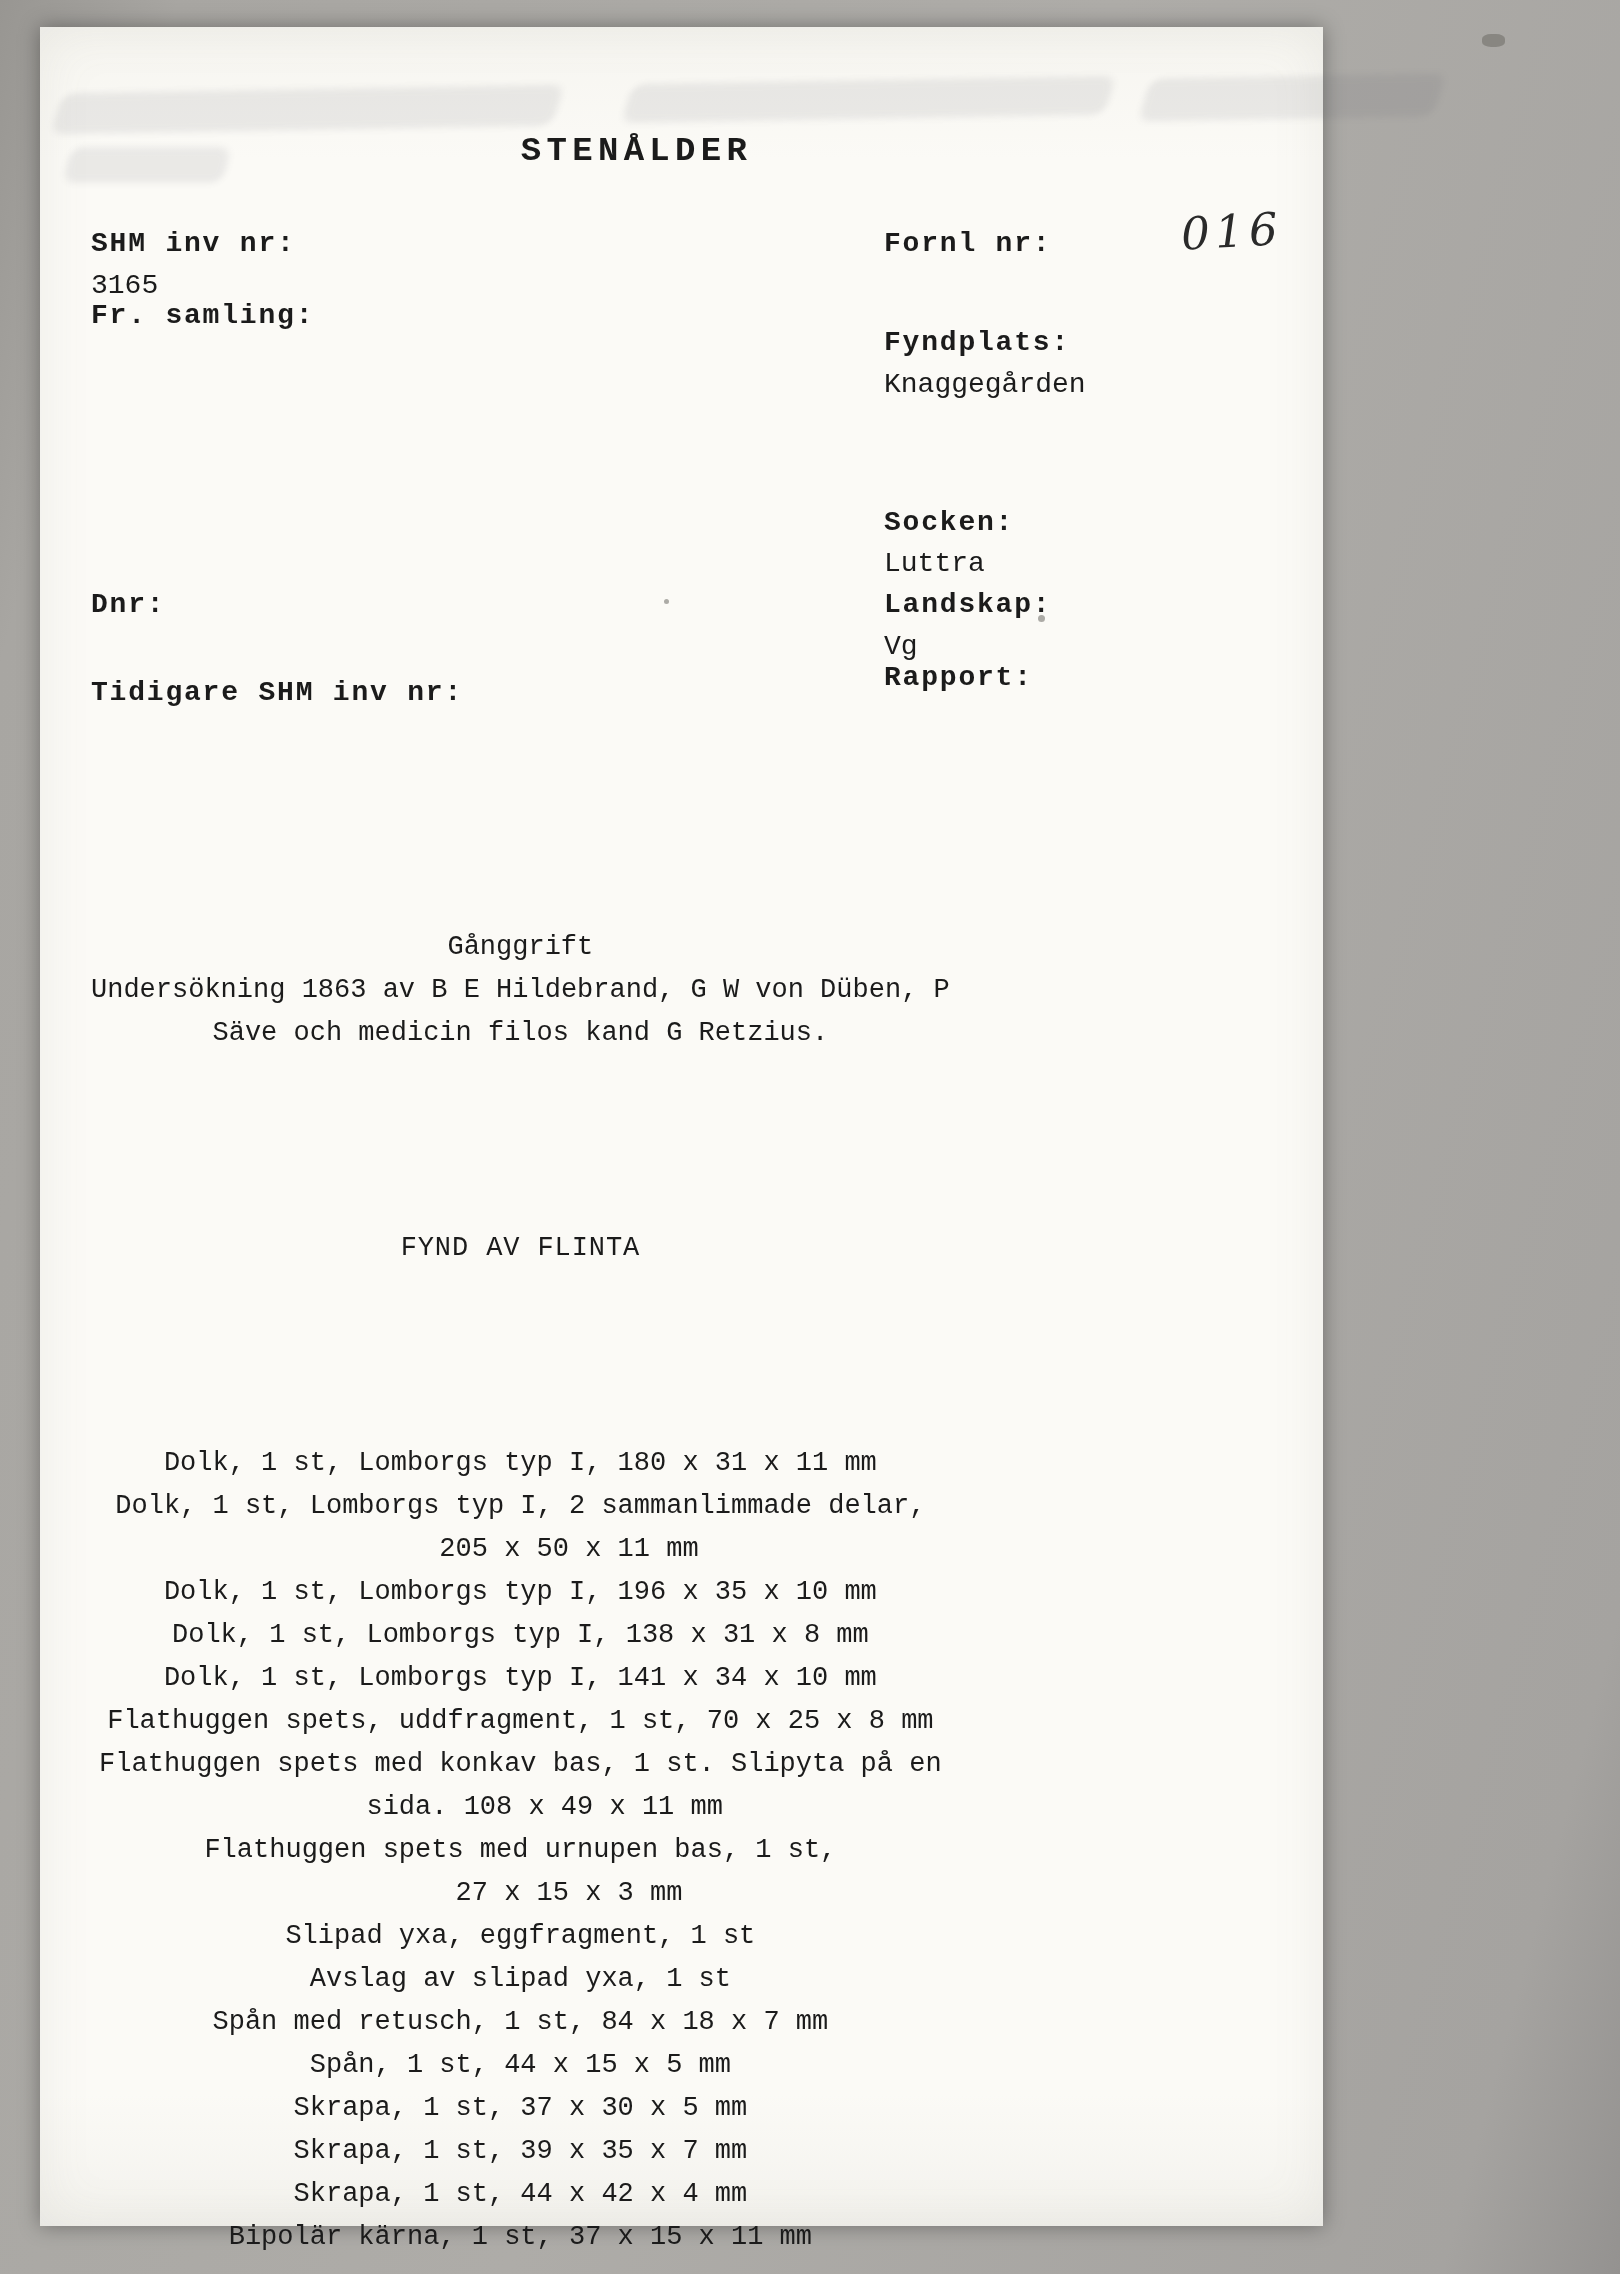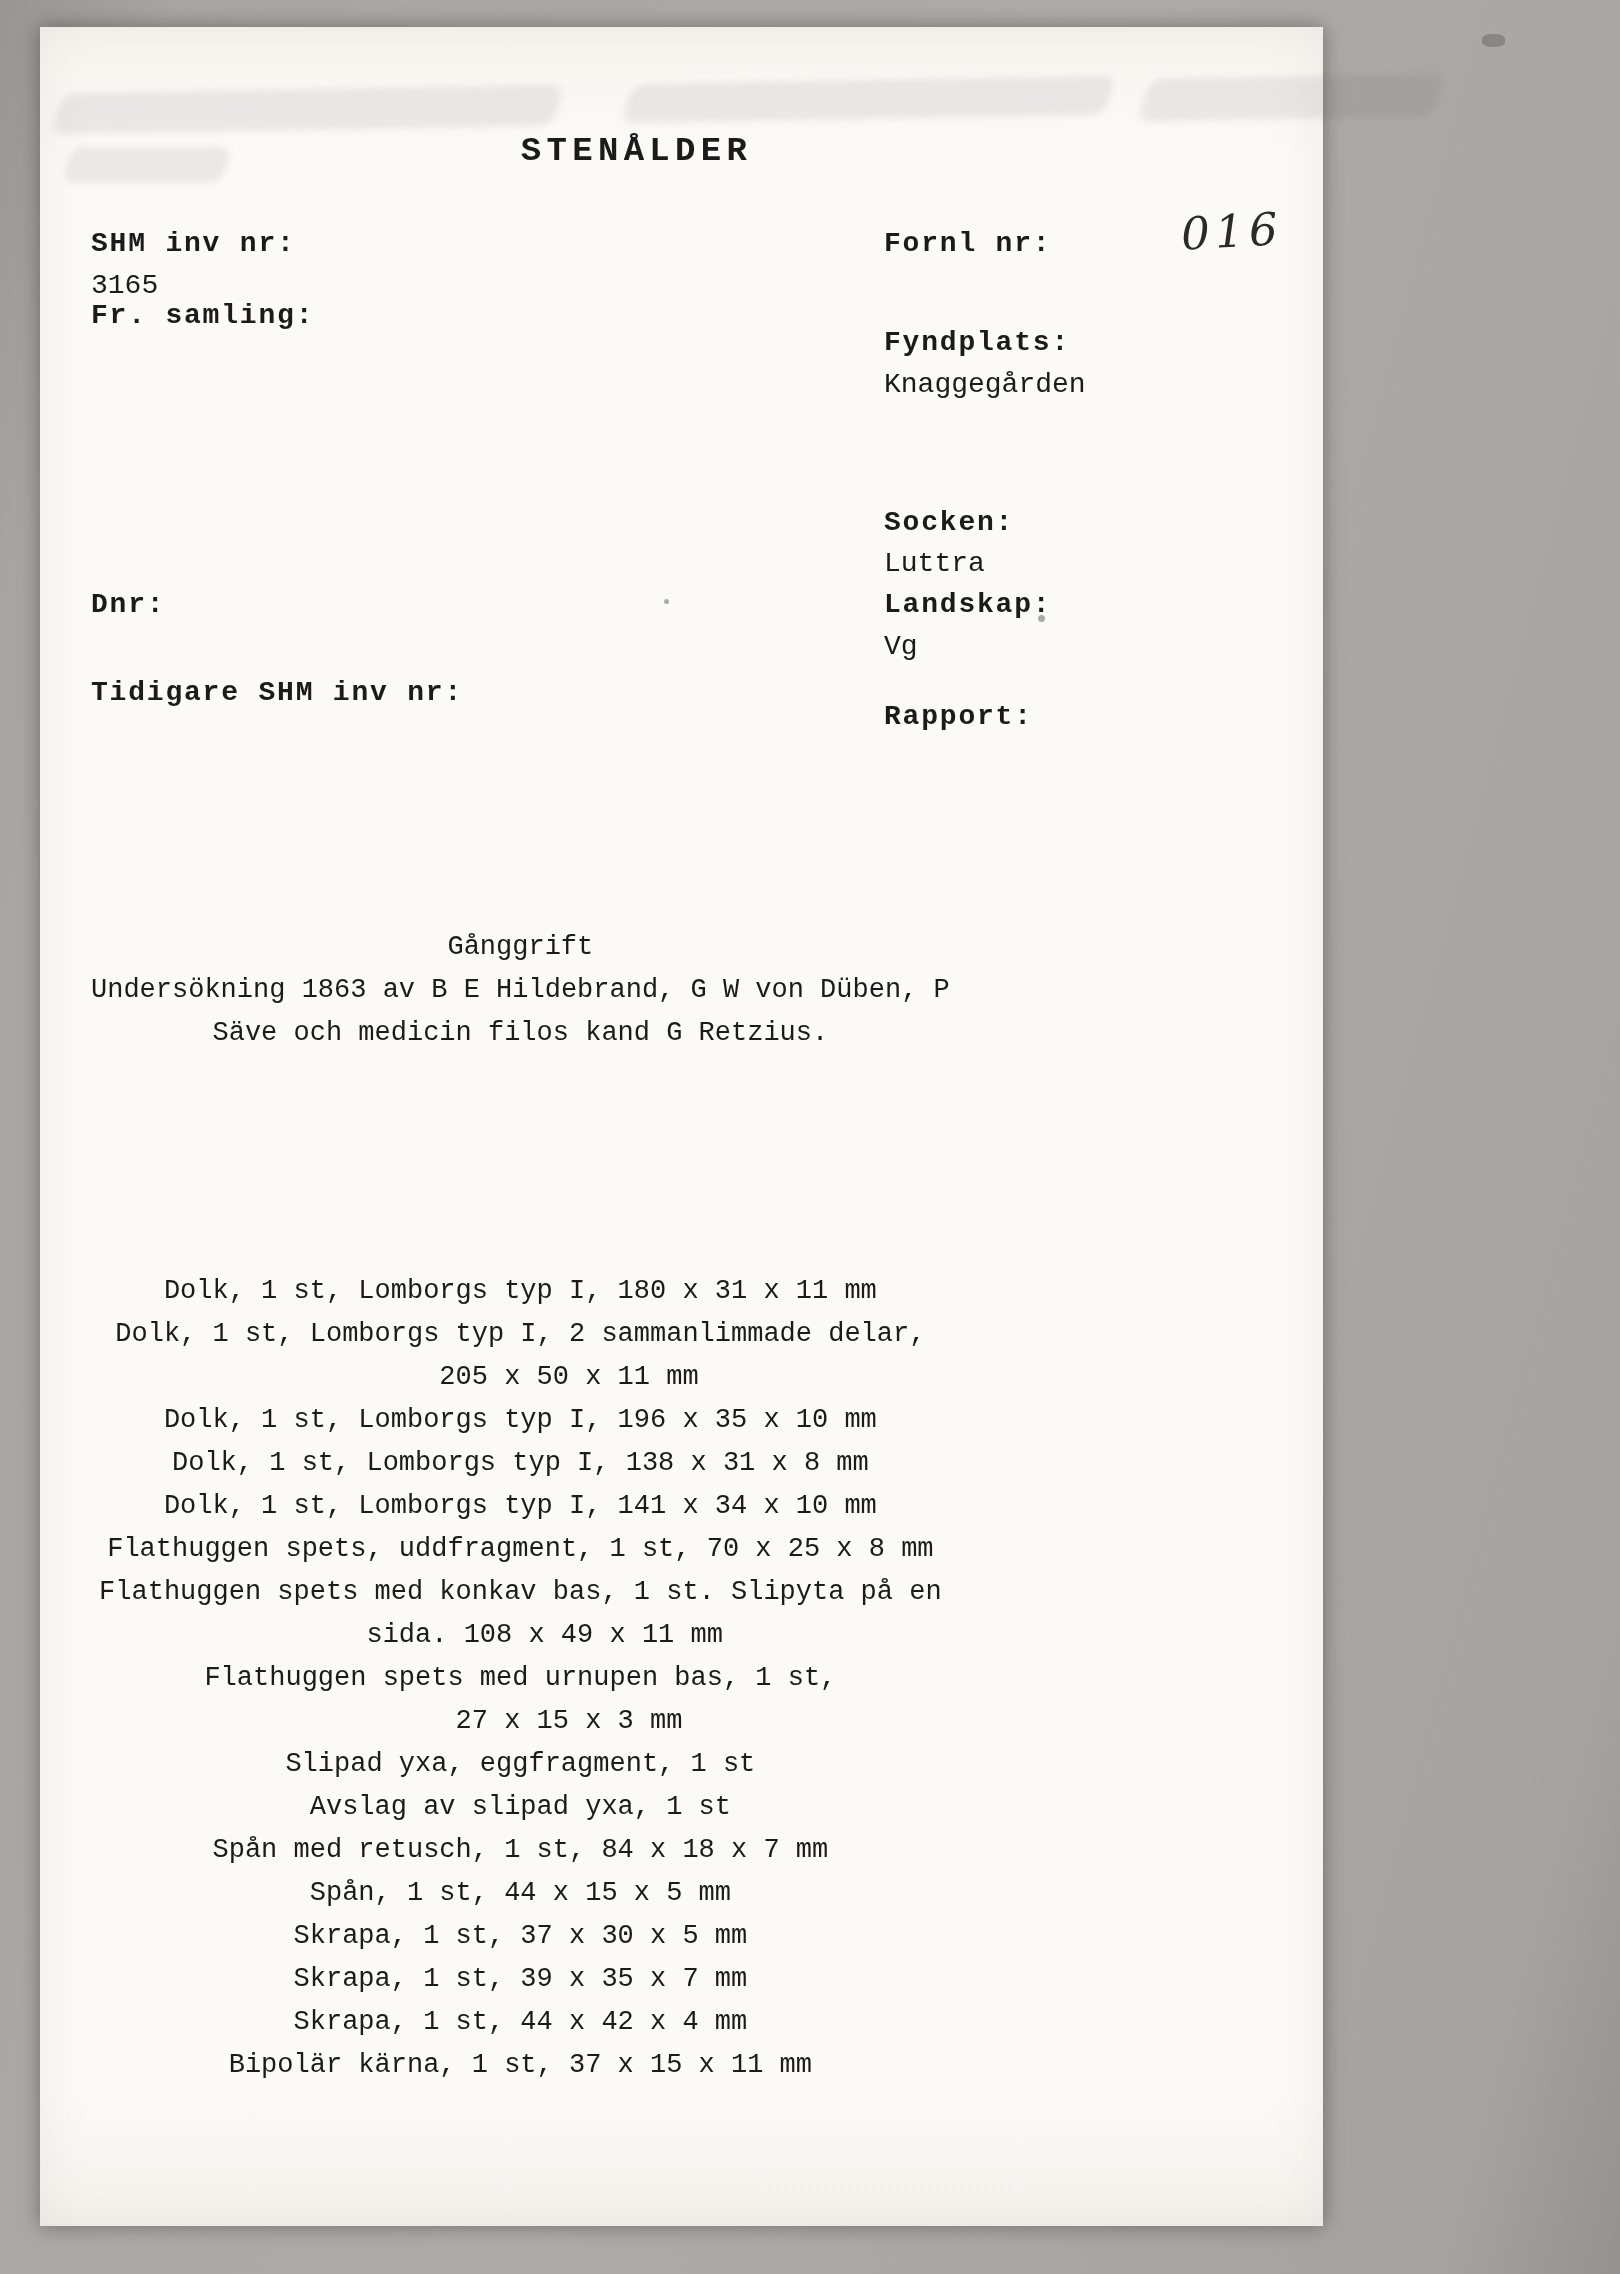--- a/index.html
+++ b/index.html
@@ -116,23 +116,24 @@
 
   <div class="fld bold colR" style="top:299px;">Fyndplats:</div>
   <div class="fld colR" style="top:341px;">Knaggegården</div>
 
   <div class="fld bold colR" style="top:479px;">Socken:</div>
   <div class="fld colR" style="top:520px;">Luttra</div>
 
   <div class="fld bold colR" style="top:561px;">Landskap:</div>
   <div class="fld colR" style="top:603px;">Vg</div>
 
-  <div class="fld bold colR" style="top:673px;">Rapport:</div>
+  <div class="fld bold colR" style="top:634px;">Rapport:</div>
 
   <div class="body-block">
     <div class="desc"><div class="mono-line">Gånggrift</div><div class="mono-line">Undersökning 1863 av B E Hildebrand, G W von Düben, P</div><div class="mono-line">Säve och medicin filos kand G Retzius.</div></div>
 
+    <div class="section-heading mono-line">FYND AV FLINTA</div>
 
     <div class="finds-list"><div class="mono-line">Dolk, 1 st, Lomborgs typ I, 180 x 31 x 11 mm</div><div class="mono-line">Dolk, 1 st, Lomborgs typ I, 2 sammanlimmade delar,</div><div class="mono-line">      205 x 50 x 11 mm</div><div class="mono-line">Dolk, 1 st, Lomborgs typ I, 196 x 35 x 10 mm</div><div class="mono-line">Dolk, 1 st, Lomborgs typ I, 138 x 31 x 8 mm</div><div class="mono-line">Dolk, 1 st, Lomborgs typ I, 141 x 34 x 10 mm</div><div class="mono-line">Flathuggen spets, uddfragment, 1 st, 70 x 25 x 8 mm</div><div class="mono-line">Flathuggen spets med konkav bas, 1 st. Slipyta på en</div><div class="mono-line">   sida. 108 x 49 x 11 mm</div><div class="mono-line">Flathuggen spets med urnupen bas, 1 st,</div><div class="mono-line">      27 x 15 x 3 mm</div><div class="mono-line">Slipad yxa, eggfragment, 1 st</div><div class="mono-line">Avslag av slipad yxa, 1 st</div><div class="mono-line">Spån med retusch, 1 st, 84 x 18 x 7 mm</div><div class="mono-line">Spån, 1 st, 44 x 15 x 5 mm</div><div class="mono-line">Skrapa, 1 st, 37 x 30 x 5 mm</div><div class="mono-line">Skrapa, 1 st, 39 x 35 x 7 mm</div><div class="mono-line">Skrapa, 1 st, 44 x 42 x 4 mm</div><div class="mono-line">Bipolär kärna, 1 st, 37 x 15 x 11 mm</div></div>
   </div>
 
 </div>
 
 
 </body></html>

